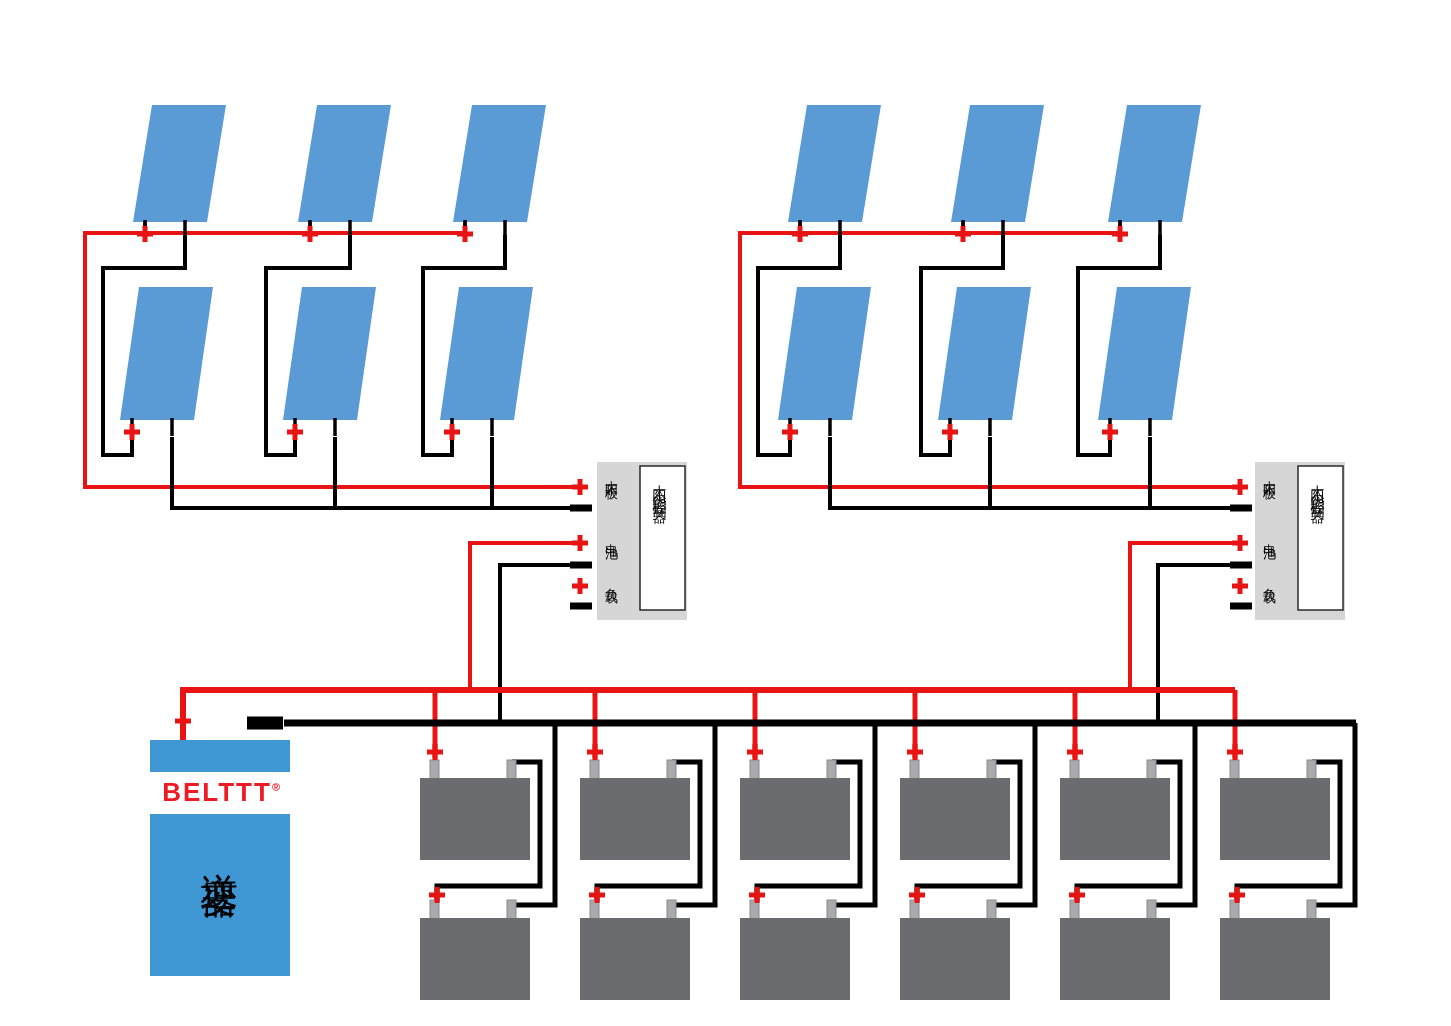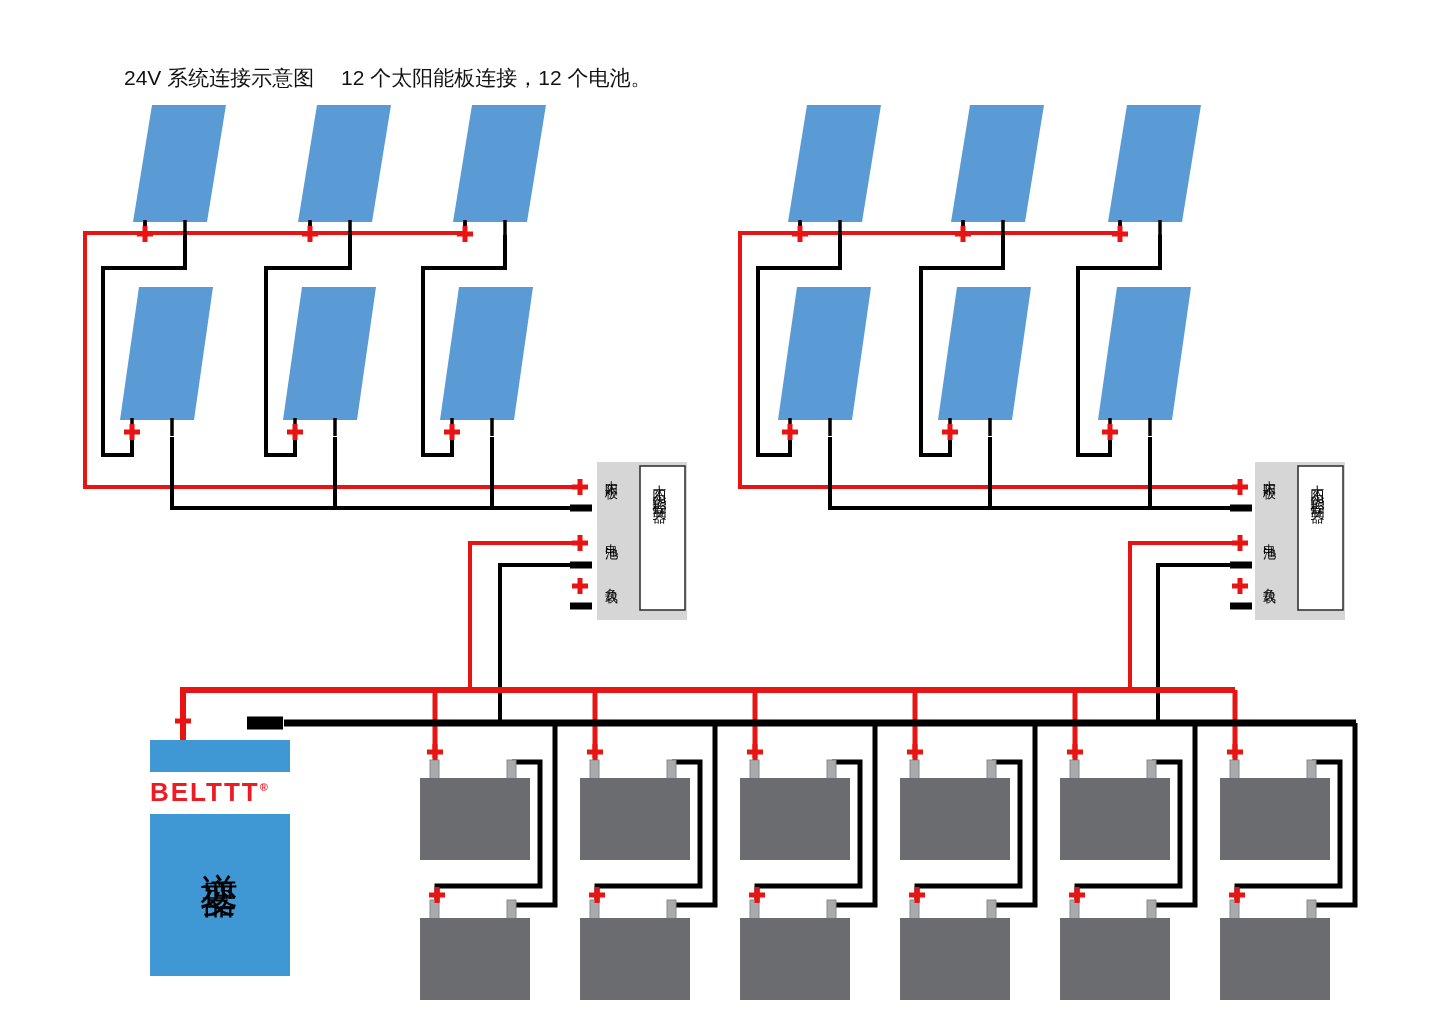--- a/index.html
+++ b/index.html
@@ -20,21 +20,21 @@
     writing-mode:vertical-rl;
     text-orientation:upright;
     color:#000;line-height:1;
     white-space:nowrap;
   }
   .term-label{font-size:13px;letter-spacing:3px;}
   .body-label{font-size:14px;letter-spacing:5px;}
   .inv-label{font-size:38px;letter-spacing:5px;color:#000;}
   .brand{
     position:absolute;left:150px;top:777px;width:132px;
-    text-align:left;color:var(--brand-red);
+    text-align:right;color:var(--brand-red);
     font-weight:bold;font-size:26px;letter-spacing:2px;
     white-space:nowrap;
   }
   .brand sup{font-size:11px;vertical-align:super;}
   
   .stroke-red{stroke:var(--wire-red);fill:none;}
   .stroke-black{stroke:#000;fill:none;}
   .panel-fill{fill:var(--panel-blue);}
   .battery-body{fill:var(--battery-gray);}
   .battery-post{fill:var(--post-gray);stroke:#88898c;stroke-width:1;}
@@ -258,21 +258,20 @@
       <path d="M1227 752 H1243 M1235 744 V760" class="stroke-red" stroke-width="5"></path>
       <path d="M429 895 H445 M437 887 V903" class="stroke-red" stroke-width="5"></path>
       <path d="M589 895 H605 M597 887 V903" class="stroke-red" stroke-width="5"></path>
       <path d="M749 895 H765 M757 887 V903" class="stroke-red" stroke-width="5"></path>
       <path d="M909 895 H925 M917 887 V903" class="stroke-red" stroke-width="5"></path>
       <path d="M1069 895 H1085 M1077 887 V903" class="stroke-red" stroke-width="5"></path>
       <path d="M1229 895 H1245 M1237 887 V903" class="stroke-red" stroke-width="5"></path>
       <path d="M175 721 H191 M183 713 V729" class="stroke-red" stroke-width="5"></path>
     </svg>
 
-  <div class="title">24V 系统连接示意图　 12 个太阳能板连接，12 个电池。</div>
 
   <div class="vtext term-label" style="left:605px;top:470px">太阳板</div>
   <div class="vtext term-label" style="left:605px;top:533px">电池</div>
   <div class="vtext term-label" style="left:605px;top:577px">负载</div>
   <div class="vtext body-label" style="left:653px;top:474px">太阳能控制器</div>
 
   <div class="vtext term-label" style="left:1263px;top:470px">太阳板</div>
   <div class="vtext term-label" style="left:1263px;top:533px">电池</div>
   <div class="vtext term-label" style="left:1263px;top:577px">负载</div>
   <div class="vtext body-label" style="left:1311px;top:474px">太阳能控制器</div>

